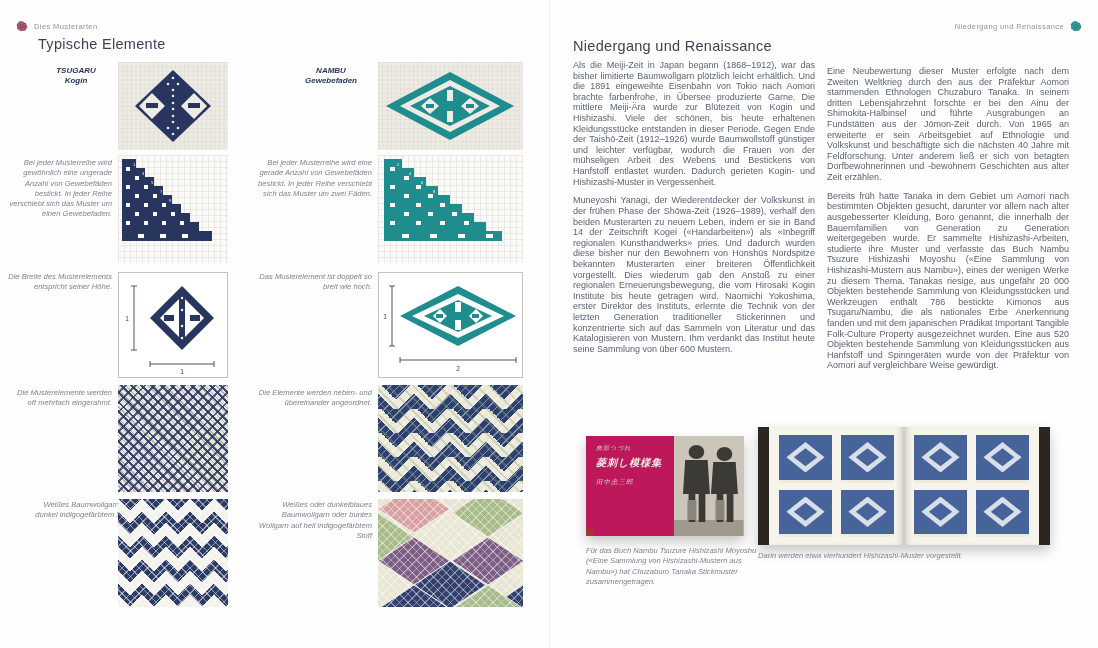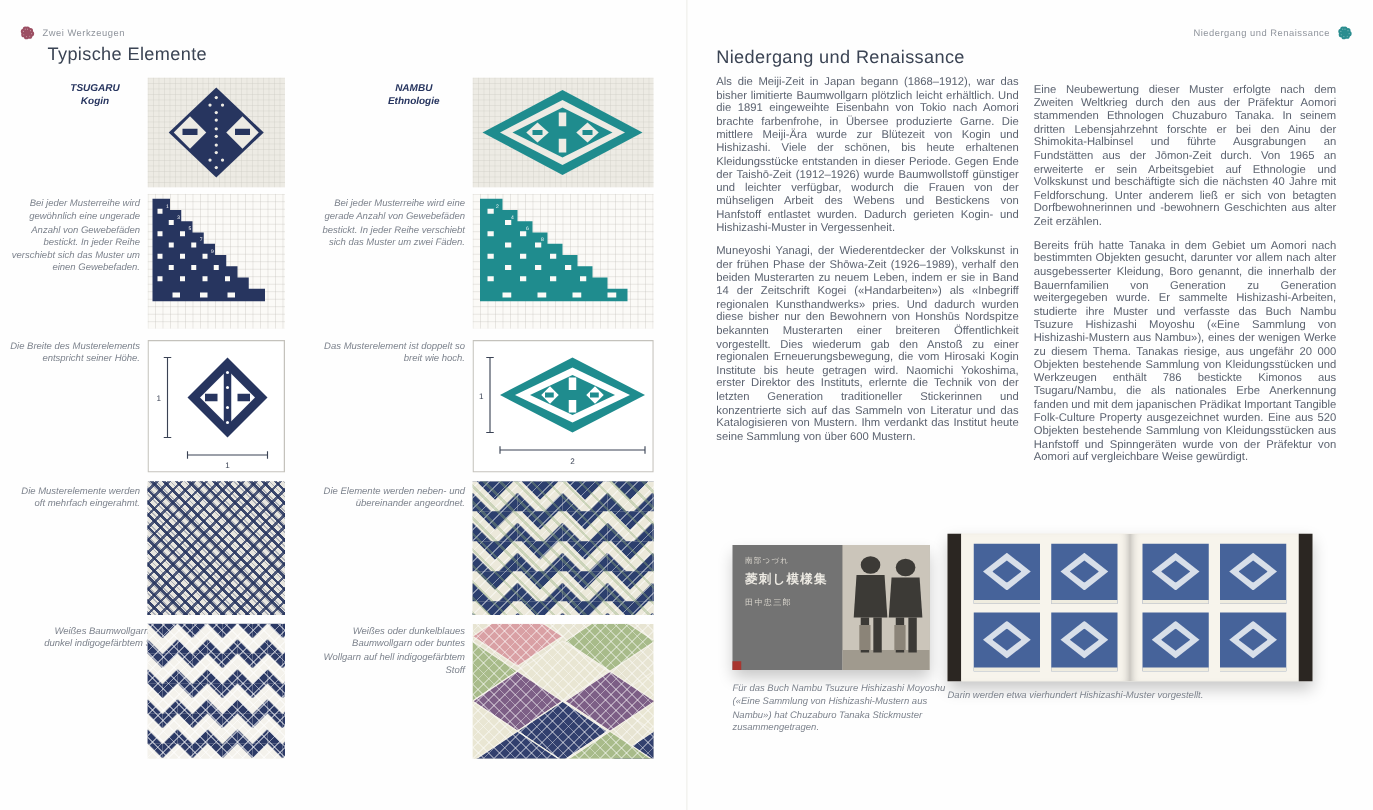--- a/index.html
+++ b/index.html
@@ -48,21 +48,21 @@
   .tex{position:absolute;inset:0;background-image:
     repeating-linear-gradient(45deg,rgba(255,255,255,.4) 0 1px,transparent 1px 6px),
     repeating-linear-gradient(-45deg,rgba(255,255,255,.4) 0 1px,transparent 1px 6px);}
 
   
   .bodycol{font-size:9px;line-height:1.18;text-align:justify;color:#5c6370;}
   .bodycol p{margin:0 0 8px 0;}
   .photocap{font-size:7.6px;font-style:italic;color:#7d838d;line-height:1.35;}
 
   
-  .cover{display:flex;background:#737373;box-shadow:0 6px 12px rgba(0,0,0,.22);}
+  .cover{display:flex;background:#be185d;box-shadow:0 6px 12px rgba(0,0,0,.22);font-style:italic;}
   .cover-left{width:56%;padding:8px 6px 6px 10px;color:#ece9e2;position:relative;}
   .cover-l1{font-size:6px;letter-spacing:1px;color:#d8d4cc;}
   .cover-l2{font-size:10px;font-weight:700;margin-top:3px;letter-spacing:1px;}
   .cover-l3{font-size:6.5px;margin-top:8px;letter-spacing:1px;color:#d8d4cc;}
   .cover-red{position:absolute;left:0;bottom:0;width:7px;height:7px;background:#a8352f;}
   .cover-right{width:44%;background:#c9c3b8;position:relative;overflow:hidden;}
 
   
   .album{display:flex;background:#f3f0e8;box-shadow:0 6px 12px rgba(0,0,0,.22);}
   .album-cover{width:11px;background:#2b2622;}
@@ -99,31 +99,31 @@
           <circle cx="10" cy="5.5" r=".7"></circle>
           <circle cx="14" cy="7.5" r=".7"></circle>
           <circle cx="15.5" cy="11.5" r=".7"></circle>
           <circle cx="13" cy="15" r=".7"></circle>
           <circle cx="8.5" cy="15.5" r=".7"></circle>
           <circle cx="5" cy="13" r=".7"></circle>
           <circle cx="4.5" cy="8.5" r=".7"></circle>
           <circle cx="7" cy="5.5" r=".7"></circle>
         </g>
     </svg>
-    <span>Zwei Werkzeugen</span>
+    <span>Dies Musterarten</span>
   </div>
   <div class="abs page-title" style="left:38px;top:36px;">Typische Elemente</div>
 
   <div class="abs swlabel" style="left:40px;top:66px;width:72px;">
     <div>TSUGARU</div>
     <div>Kogin</div>
   </div>
   <div class="abs swlabel" style="left:290px;top:66px;width:82px;">
     <div>NAMBU</div>
-    <div>Ethnologie</div>
+    <div>Gewebefaden</div>
   </div>
 
   <div class="sw" style="left:118px;top:62px;">
     <svg width="110" height="88" viewBox="0 0 110 88">
       <defs>
           <pattern id="g1" width="4.4" height="4.4" patternUnits="userSpaceOnUse">
         <path d="M4.4 0H0V4.4" fill="none" stroke="#c9c7bf" stroke-width="0.5"></path>
           </pattern>
         </defs>
       <rect width="110" height="88" fill="#edebe4"></rect>

